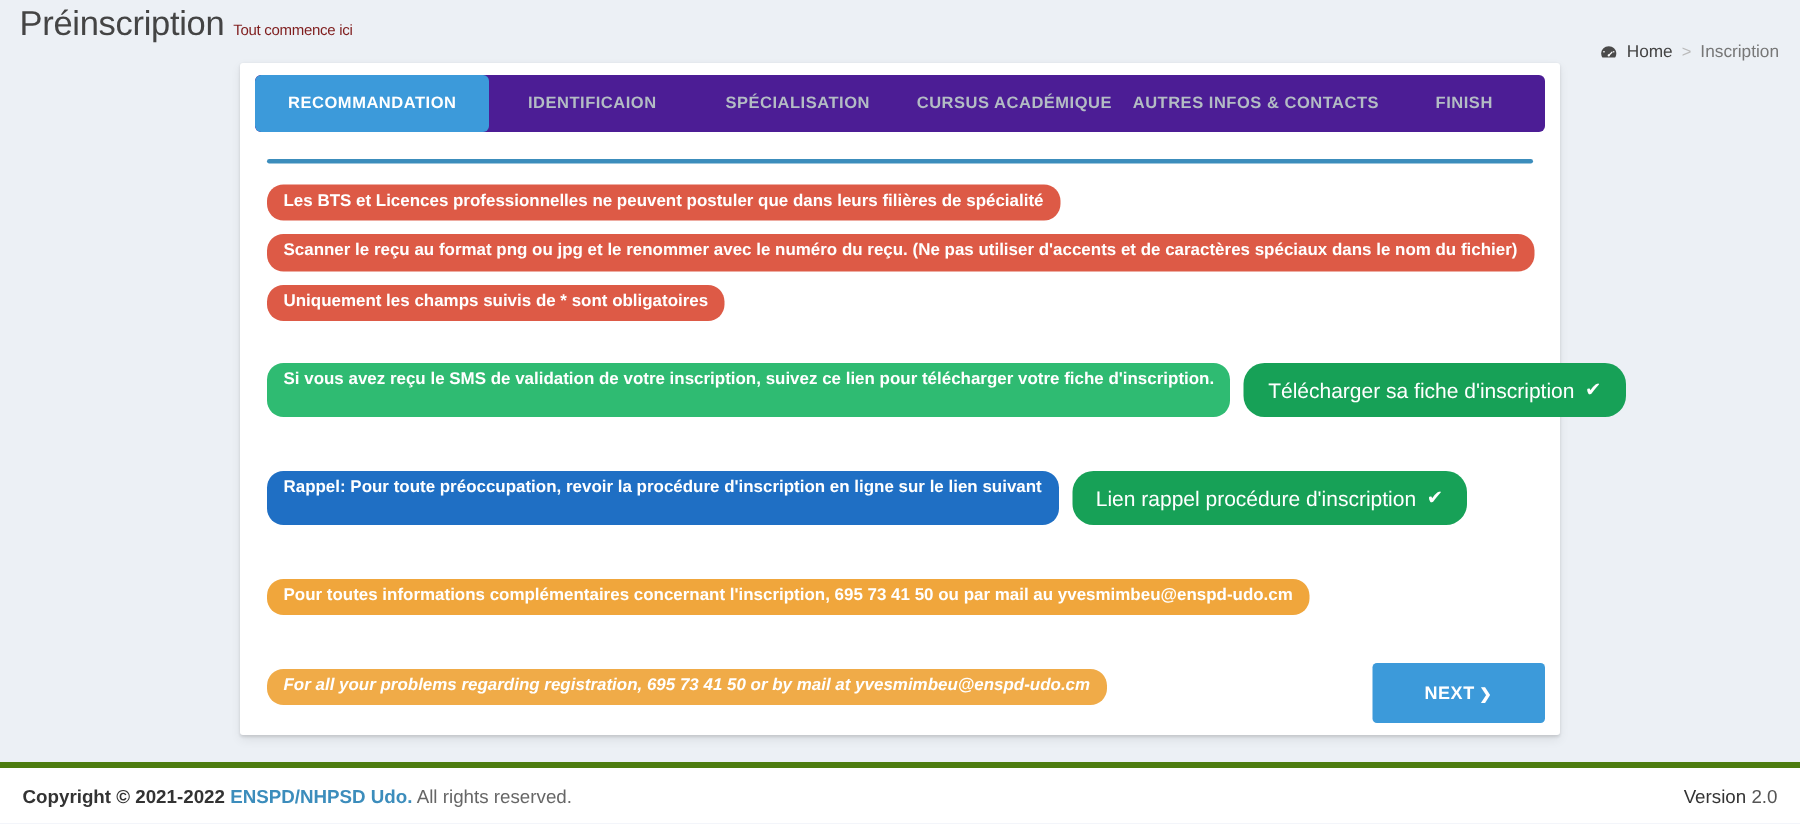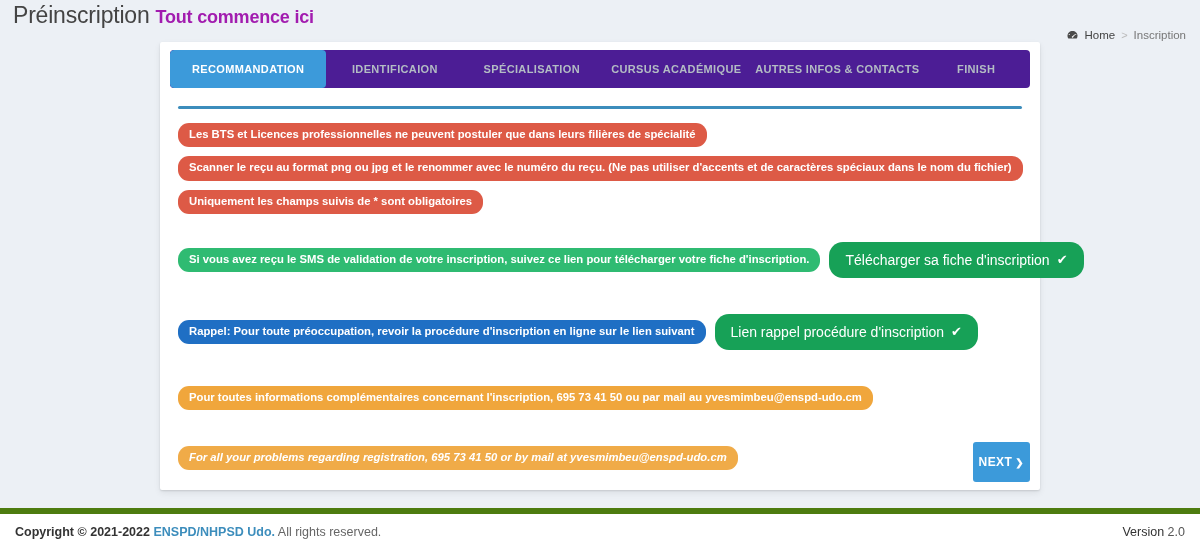--- a/index.html
+++ b/index.html
@@ -29,23 +29,23 @@
   .page-title {
     position: absolute;
     left: 13px; top: 2px;
     font-size: 23px;
     font-weight: 300;
     color: #444;
     letter-spacing: -0.2px;
     white-space: nowrap;
   }
   .page-subtitle {
-    font-size: 18px;
-    font-weight: 700;
-    color: #a21caf;
+    font-size: 10px;
+    font-weight: 400;
+    color: #7f1d1d;
     padding-left: 6px;
   }
   .breadcrumb {
     position: absolute;
     right: 14px; top: 14px;
     font-size: 11.5px;
     color: #444;
     display: flex;
     align-items: center;
     gap: 5px;
@@ -111,21 +111,20 @@
   }
   .hr-blue {
     height: 3px;
     background: #3c8dbc;
     border-radius: 2px;
     margin: 0 0 14px 0;
   }
 
   .row {
     display: flex;
-    align-items: center;
     gap: 9px;
   }
   .spacer-sm { height: 9px; }
   .spacer-md { height: 28px; }
   .spacer-lg { height: 36px; }
 
   .badge {
     display: inline-block;
     border-radius: 11px;
     color: #ffffff;
@@ -161,33 +160,33 @@
   .btn-next {
     position: absolute;
     right: 10px; bottom: 8px;
     background: #3c9ada;
     color: #ffffff;
     border: none;
     border-radius: 3px;
     font-size: 12px;
     font-weight: 700;
     letter-spacing: 0.4px;
-    padding: 13px 6px;
+    padding: 13px 35px;
     cursor: pointer;
     white-space: nowrap;
   }
   .btn-next .chev { font-size: 10px; padding-left: 3px; }
 
   
   .footer {
     position: absolute;
     left: 0; bottom: 0;
     width: 1200px; height: 41px;
     background: #ffffff;
-    border-top: 6px solid #4d7c0f;
+    border-top: 4px solid #4d7c0f;
     padding: 0 15px;
     display: flex;
     align-items: center;
   }
   .footer-left {
     font-size: 12.5px;
     color: #555;
   }
   .footer-left .strong { font-weight: 700; color: #333; }
   .footer-left .brand { color: #3c8dbc; font-weight: 700; text-decoration: none; }

